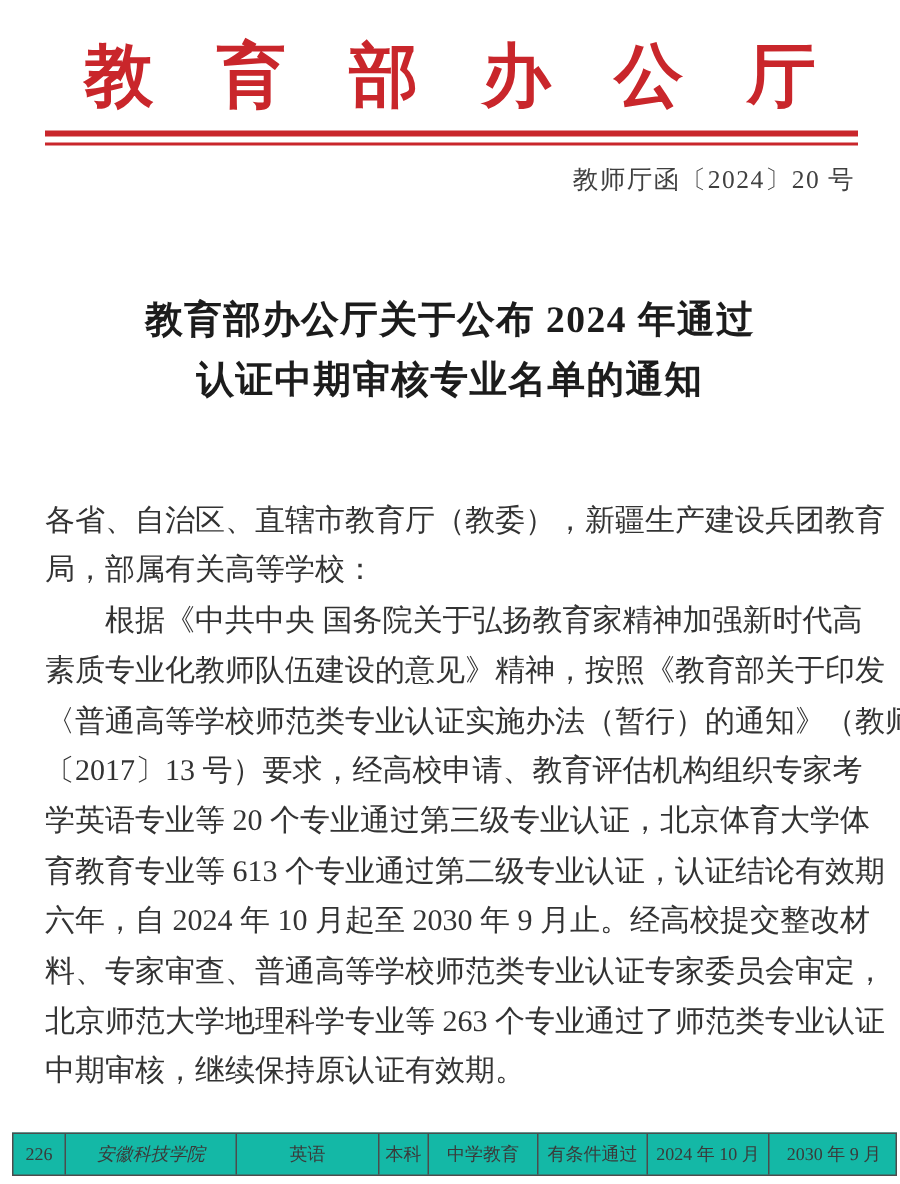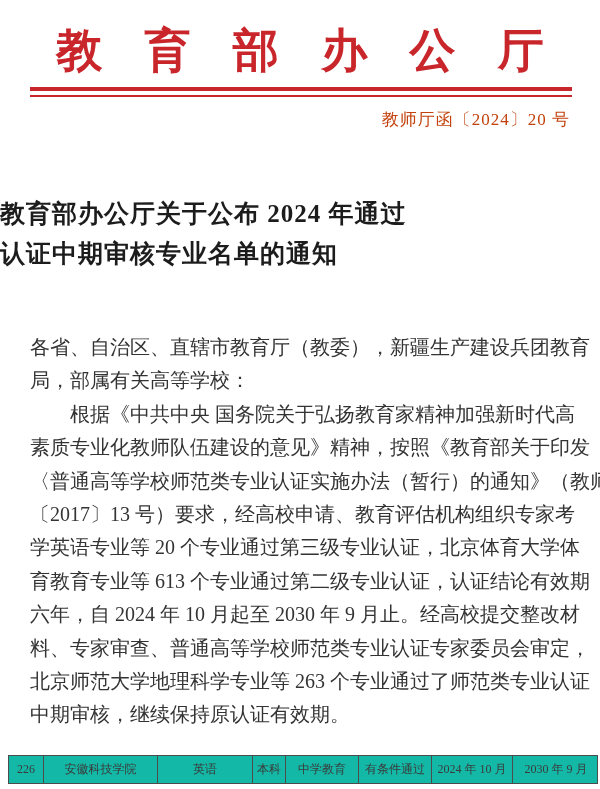--- a/index.html
+++ b/index.html
@@ -47,29 +47,30 @@
     top: 95px;
     height: 2px;
     background: var(--accent-red, #c9262b);
   }
   
   .doc-number {
     position: absolute;
     top: 108px;
     right: 30px;
     font-size: 17px;
-    color: #c2410c;
+    color: #404040;
     letter-spacing: 1px;
   }
   
   .title-block {
     position: absolute;
     top: 194px;
     left: 0;
     right: 0;
+    text-align: center;
     font-size: 25px;
     font-weight: bold;
     color: #1c1c1c;
     line-height: 40px;
     letter-spacing: 1px;
   }
   
   .body-block {
     position: absolute;
     top: 331px;
@@ -108,21 +109,21 @@
     display: flex;
     align-items: center;
     justify-content: center;
     font-size: 12px;
     color: #3a3a3a;
     white-space: nowrap;
     overflow: hidden;
   }
   .tcell:last-child { border-right: none; }
   .tcell:nth-child(1) { width: 35px; }
-  .tcell:nth-child(2) { width: 114px; }
+  .tcell:nth-child(2) { width: 114px; font-style: italic; }
   .tcell:nth-child(3) { width: 95px; }
   .tcell:nth-child(4) { width: 33px; }
   .tcell:nth-child(5) { width: 73px; }
   .tcell:nth-child(6) { width: 73px; }
   .tcell:nth-child(7) { width: 81px; }
   .tcell:nth-child(8) { width: 86px; }
 </style>
 </head>
 <body>
 

